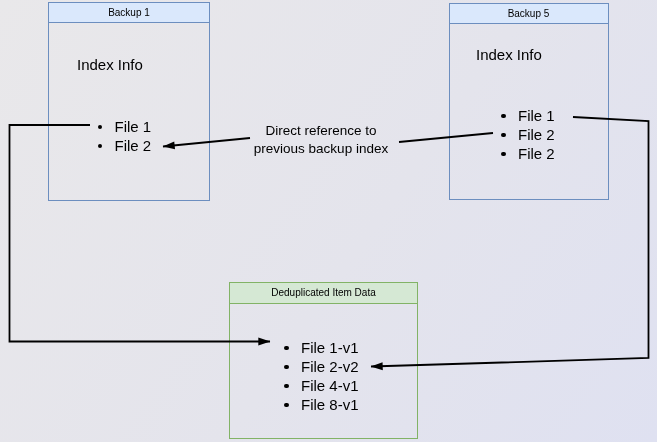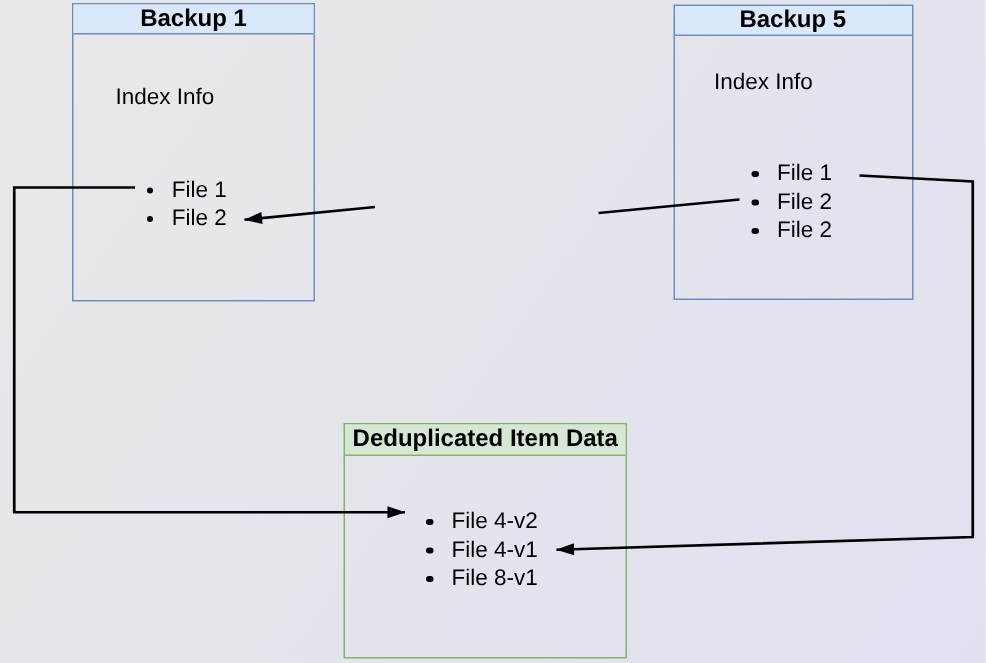--- a/index.html
+++ b/index.html
@@ -28,22 +28,22 @@
     position: absolute;
     box-sizing: border-box;
     background: transparent;
   }
   .box.blue  { border: 1.5px solid var(--blue-stroke); }
   .box.green { border: 1.5px solid var(--green-stroke); }
   .box-header {
     box-sizing: border-box;
     width: 100%;
     text-align: center;
-    font-weight: bold;
-    font-size: 16px;
+    font-weight: normal;
+    font-size: 10px;
     overflow: hidden;
   }
   .box.blue .box-header {
     height: 20px;
     line-height: 19px;
     background: var(--blue-fill);
     border-bottom: 1.5px solid var(--blue-stroke);
   }
   .box.green .box-header {
     height: 21px;
@@ -123,32 +123,37 @@
     <ul class="file-list" style="left:51.5px; top:102px;">
         <li>File 1</li>
         <li>File 2</li>
         <li>File 2</li>
       </ul>
   </div>
 
   <div class="box green" style="left:229px; top:282px; width:189px; height:157px;">
     <div class="box-header">Deduplicated Item Data</div>
     <ul class="file-list" style="left:54px; top:55px;">
-        <li>File 4-v2</li>
+        <li>File 1-v1</li>
+        <li>File 2-v2</li>
         <li>File 4-v1</li>
         <li>File 8-v1</li>
       </ul>
   </div>
 
   <svg class="overlay" width="657" height="442" viewBox="0 0 657 442">
     <defs>
       <marker id="arrowhead" markerWidth="13" markerHeight="9" refX="12.2" refY="4.5" orient="auto" markerUnits="userSpaceOnUse">
         <path d="M0.5,0.5 L12.5,4.5 L0.5,8.5 Z"></path>
       </marker>
     </defs>
     <path class="arrow" marker-end="url(#arrowhead)" d="M 90 125 L 9.5 125 L 9.5 341.5 L 270 341.5"></path>
     <path class="arrow" marker-end="url(#arrowhead)" d="M 573 117 L 648.5 121 L 648.5 358 L 371 366.5"></path>
     <path class="arrow" d="M 493 133 L 399 142"></path>
     <path class="arrow" marker-end="url(#arrowhead)" d="M 250 138 L 163 146.5"></path>
   </svg>
 
+  <div class="edge-label">
+    <div>Direct reference to</div>
+    <div>previous backup index</div>
+  </div>
 
 </div>
 
 </body></html>

